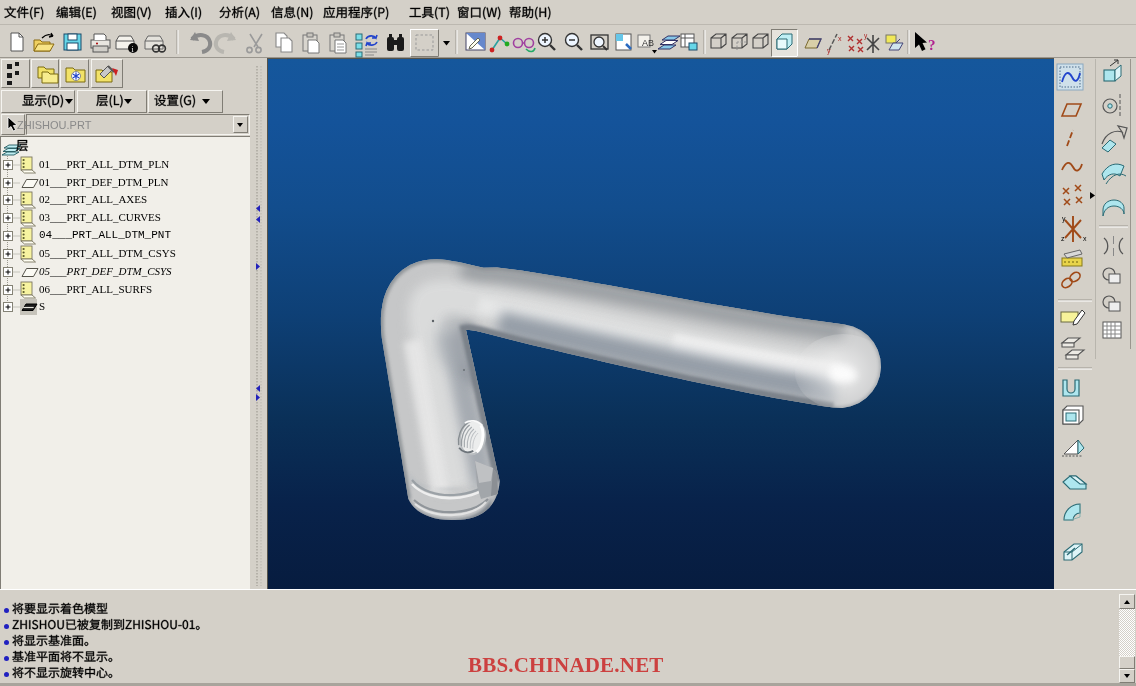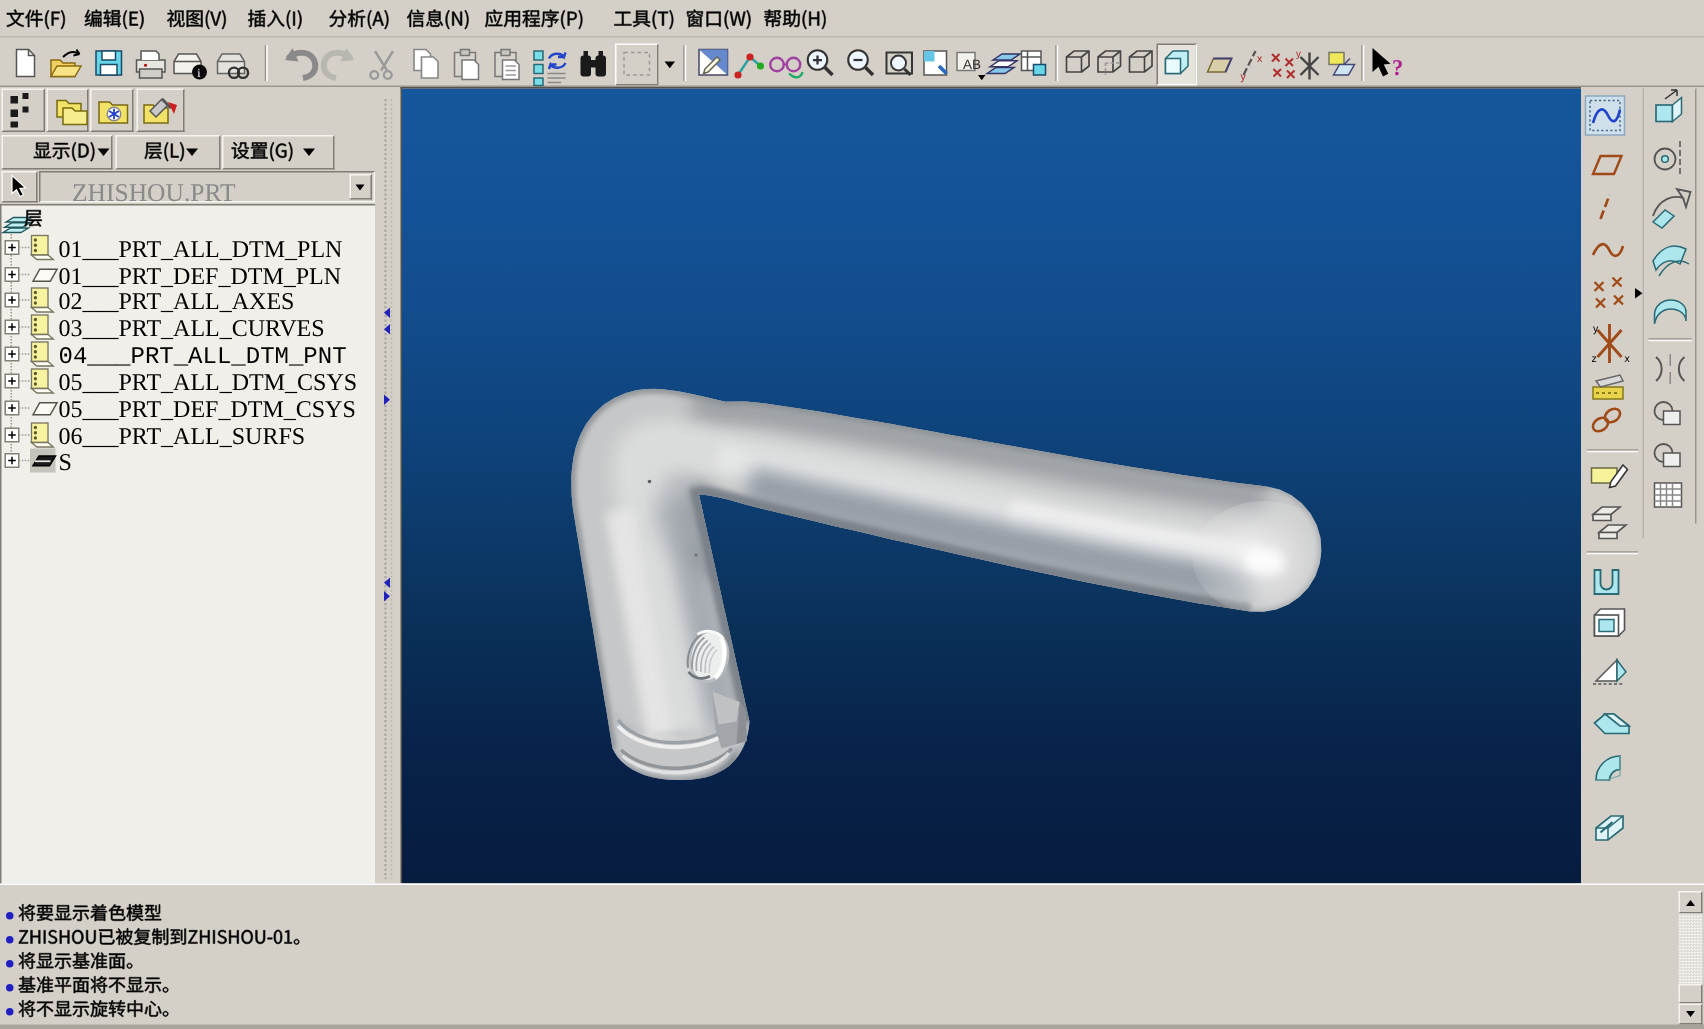--- a/index.html
+++ b/index.html
@@ -22,21 +22,21 @@
 <div class="abs ras" style="left:77px;top:90px;width:70px;height:23px;background:#d4d0c8;"></div>
 <div class="abs ras" style="left:148px;top:90px;width:75px;height:23px;background:#d4d0c8;"></div>
 <div class="abs" style="left:65px;top:99px;width:0;height:0;border-left:4px solid transparent;border-right:4px solid transparent;border-top:5px solid #000;"></div>
 <div class="abs" style="left:124px;top:99px;width:0;height:0;border-left:4px solid transparent;border-right:4px solid transparent;border-top:5px solid #000;"></div>
 <div class="abs" style="left:202px;top:99px;width:0;height:0;border-left:4px solid transparent;border-right:4px solid transparent;border-top:5px solid #000;"></div>
 <div class="abs ras" style="left:1px;top:114px;width:24px;height:21px;background:#d4d0c8;"></div>
 <svg class="abs" style="left:5px;top:116px" width="16" height="17" viewBox="0 0 16 17">
 <path d="M3 1 L3 13 L6 10.5 L8.3 15 L10.6 13.8 L8.3 9.6 L12 9.2 Z" fill="#000" stroke="#fff" stroke-width="0.8"></path>
     </svg>
 <div class="abs sunk" style="left:26px;top:114px;width:224px;height:21px;background:#d4d0c8;"></div>
-<div class="abs" style="left:48px;top:117px;font-family:Liberation Serif, serif;font-size:17px;color:#8a8a8a;padding-top:2px;">ZHISHOU.PRT</div>
+<div class="abs" style="left:17px;top:117px;font-family:Liberation Sans, sans-serif;font-size:11px;color:#8a8a8a;padding-top:2px;">ZHISHOU.PRT</div>
 <div class="abs ras" style="left:233px;top:116px;width:15px;height:17px;background:#d4d0c8;"></div>
 <div class="abs" style="left:237px;top:123px;width:0;height:0;border-left:3.5px solid transparent;border-right:3.5px solid transparent;border-top:4.5px solid #000;"></div>
 <div class="abs" style="left:0;top:136px;width:250px;height:454px;background:#f1efe9;border-top:1px solid #807d75;border-left:1px solid #807d75;"></div>
 <svg class="abs" style="left:0;top:136px" width="250" height="454" viewBox="0 136 250 454">
       <g>
 <path d="M4 148 l5 -3 l12 0 l-5 3 Z" fill="#bfeef2" stroke="#20585e" stroke-width="0.9"></path>
 <path d="M3 151.5 l5 -3 l12 0 l-5 3 Z" fill="#bfeef2" stroke="#20585e" stroke-width="0.9"></path>
 <path d="M2 155 l5 -3 l12 0 l-5 3 Z" fill="#bfeef2" stroke="#20585e" stroke-width="0.9"></path>
 </g>
       <line x1="7.5" y1="156" x2="7.5" y2="307" stroke="#9a988f" stroke-width="1" stroke-dasharray="1 1"></line>
@@ -117,28 +117,28 @@
 <path d="M1 13 l3.5 3 l11 0 l-3.5 -3 Z" fill="#fffef2" stroke="#7a7660" stroke-width="0.9"></path>
 </g>
       <rect x="3.5" y="302.5" width="9" height="9" fill="#fff" stroke="#848275"></rect>
       <line x1="5.5" y1="307" x2="10.5" y2="307" stroke="#000"></line>
       <line x1="8" y1="304.5" x2="8" y2="309.5" stroke="#000"></line>
       <line x1="12.5" y1="307" x2="20" y2="307" stroke="#9a988f" stroke-width="1" stroke-dasharray="1 1"></line>
       <rect x="20" y="299" width="17" height="16" fill="#c6c3ba"></rect>
       <path d="M22 310.5 l4 -6.5 l11 0 l-4 6.5 Z" fill="#1b1b1b" stroke="#000"></path>
       <path d="M23.2 307.5 l10.5 0" stroke="#e8e6de" stroke-width="1.2"></path>
     </svg>
-<div class="abs" style="left:0;top:136px;width:250px;height:406px;font-family:'Liberation Serif',serif;font-size:16px;color:#000;">
+<div class="abs" style="left:0;top:136px;width:250px;height:406px;font-family:'Liberation Serif',serif;font-size:11px;color:#000;">
       <div class="abs" style="left:39px;top:22px;white-space:pre;">01___PRT_ALL_DTM_PLN</div>
       <div class="abs" style="left:39px;top:40px;white-space:pre;font-family:Liberation Serif, serif;">01___PRT_DEF_DTM_PLN</div>
       <div class="abs" style="left:39px;top:57px;white-space:pre;">02___PRT_ALL_AXES</div>
       <div class="abs" style="left:39px;top:75px;white-space:pre;">03___PRT_ALL_CURVES</div>
       <div class="abs" style="left:39px;top:93px;white-space:pre;font-family:Liberation Mono, monospace;">04___PRT_ALL_DTM_PNT</div>
       <div class="abs" style="left:39px;top:111px;white-space:pre;">05___PRT_ALL_DTM_CSYS</div>
-      <div class="abs" style="left:39px;top:129px;white-space:pre;">05___PRT_DEF_DTM_CSYS</div>
+      <div class="abs" style="left:39px;top:129px;white-space:pre;font-style:italic;">05___PRT_DEF_DTM_CSYS</div>
       <div class="abs" style="left:39px;top:147px;white-space:pre;">06___PRT_ALL_SURFS</div>
       <div class="abs" style="left:39px;top:164px;white-space:pre;">S</div>
     </div>
 <div class="abs" style="left:252px;top:58px;width:15px;height:536px;background:#d4d0c8;"></div>
 <svg class="abs" style="left:252px;top:58px" width="15" height="536" viewBox="0 0 15 536">
 <line x1="5" y1="8" x2="5" y2="528" stroke="#aaa79e" stroke-width="1.5" stroke-dasharray="1.5 1.5"></line>
 <line x1="9" y1="8" x2="9" y2="528" stroke="#bab7ae" stroke-width="1" stroke-dasharray="1.5 1.5"></line>
 <path d="M8 147 l-4 3.5 l4 3.5 Z" fill="#2222bb"></path>
 <path d="M8 158 l-4 3.5 l4 3.5 Z" fill="#2222bb"></path>
 <path d="M4 205 l4 3.5 l-4 3.5 Z" fill="#2222bb"></path>
@@ -328,20 +328,21 @@
         <path d="M7 268 l18 0 M7 272 l18 0 M7 276 l18 0 M11 264 l0 16 M15 264 l0 16 M19 264 l0 16"></path>
       </g>
 </svg>
 <div class="abs" style="left:0;top:589px;width:1136px;height:97px;background:#d4d0c8;border-top:1px solid #fff;"></div>
 <div class="abs" style="left:0;top:683px;width:1136px;height:3px;background:#a8a49c;"></div>
 <div class="abs" style="left:4px;top:608px;width:5px;height:5px;border-radius:50%;background:#2020c0;"></div>
 <div class="abs" style="left:4px;top:624px;width:5px;height:5px;border-radius:50%;background:#2020c0;"></div>
 <div class="abs" style="left:4px;top:640px;width:5px;height:5px;border-radius:50%;background:#2020c0;"></div>
 <div class="abs" style="left:4px;top:656px;width:5px;height:5px;border-radius:50%;background:#2020c0;"></div>
 <div class="abs" style="left:4px;top:672px;width:5px;height:5px;border-radius:50%;background:#2020c0;"></div>
+<div class="abs" style="left:468px;top:653px;width:200px;font-family:'Liberation Serif',serif;font-weight:bold;font-size:21px;color:rgba(203,48,48,0.9);letter-spacing:0.2px;">BBS.CHINADE.NET</div>
 <div class="abs ras" style="left:1119px;top:594px;width:16px;height:15px;background:#d4d0c8;"></div>
 <div class="abs" style="left:1123.5px;top:600px;width:0;height:0;border-left:3.5px solid transparent;border-right:3.5px solid transparent;border-bottom:4.5px solid #000;"></div>
 <div class="abs" style="left:1119px;top:609px;width:16px;height:47px;background:repeating-conic-gradient(#ffffff 0% 25%, #d4d0c8 0% 50%) 0 0/2px 2px;"></div>
 <div class="abs ras" style="left:1119px;top:656px;width:16px;height:13px;background:#d4d0c8;"></div>
 <div class="abs ras" style="left:1119px;top:669px;width:16px;height:14px;background:#d4d0c8;"></div>
 <div class="abs" style="left:1123.5px;top:674px;width:0;height:0;border-left:3.5px solid transparent;border-right:3.5px solid transparent;border-top:4.5px solid #000;"></div>
 <svg class="abs" style="left:0;top:26px" width="1136" height="32" viewBox="0 0 1136 32">
 <defs></defs>
 
 <path d="M11 7 l8 0 l4 4 l0 14 l-12 0 Z" fill="#fff" stroke="#555"></path>

